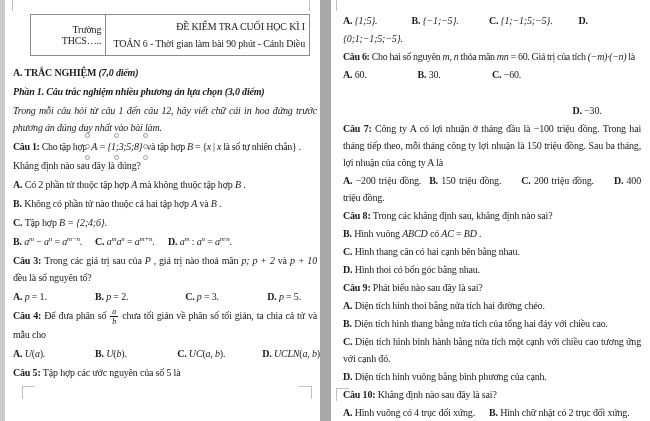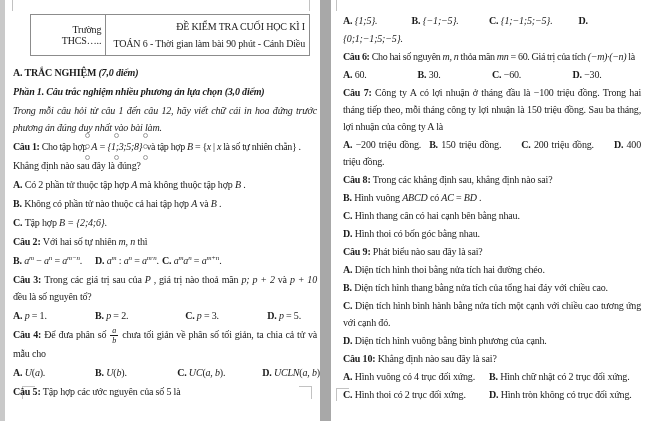--- a/index.html
+++ b/index.html
@@ -76,25 +76,24 @@
       </table>
     <div class="content" id="page1-content">
         <p class="para"><span class="f-b">A. TRẮC NGHIỆM </span><span class="f-bi">(7,0 điểm)</span></p>
         <p class="para"><span class="f-bi">Phần 1. Câu trắc nghiệm nhiều phương án lựa chọn (3,0 điểm)</span></p>
         <p class="para"><span class="f-i">Trong mỗi câu hỏi từ câu 1 đến câu 12, hãy viết chữ cái in hoa đứng trước phương án đúng duy nhất vào bài làm.</span></p>
         <p class="para tight"><span class="f-b">Câu 1: </span><span class="f-r">Cho tập hợp </span><span class="sel f-m"><span class="f-m">A</span><span class="f-m"> = {1;3;5;8}</span><i class="h h0"></i><i class="h h1"></i><i class="h h2"></i><i class="h h3"></i><i class="h h4"></i><i class="h h5"></i><i class="h h6"></i><i class="h h7"></i></span><span class="f-r"> và tập hợp </span><span class="f-m">B</span><span class="f-r"> = {</span><span class="f-m">x</span><span class="f-r"> | </span><span class="f-m">x</span><span class="f-r"> là số tự nhiên chẵn} .</span></p>
         <p class="para"><span class="f-r">Khẳng định nào sau đây là đúng?</span></p>
         <p class="para"><span class="f-b">A. </span><span class="f-r">Có 2 phần tử thuộc tập hợp </span><span class="f-m">A</span><span class="f-r"> mà không thuộc tập hợp </span><span class="f-m">B</span><span class="f-r"> .</span></p>
         <p class="para"><span class="f-b">B. </span><span class="f-r">Không có phần tử nào thuộc cả hai tập hợp </span><span class="f-m">A</span><span class="f-r"> và </span><span class="f-m">B</span><span class="f-r"> .</span></p>
         <p class="para"><span class="f-b">C. </span><span class="f-r">Tập hợp </span><span class="f-m">B</span><span class="f-m"> = {2;4;6}.</span></p>
-        <p class="para"><span class="f-b">Câu 2: </span><span class="f-r">Với hai số tự nhiên </span><span class="f-m">m, n</span><span class="f-r"> thì</span></p>
         <div class="opt-row">
           <div class="opt" style="width: 27%;"><span class="f-b">B. </span><span class="f-m">a<sup>m</sup></span><span class="f-r"> − </span><span class="f-m">a<sup>n</sup></span><span class="f-r"> = </span><span class="f-m">a<sup>m−n</sup></span><span class="f-r">.</span></div>
+          <div class="opt" style="width: 24%;"><span class="f-b">C. </span><span class="f-m">a<sup>m</sup></span><span class="f-m">a<sup>n</sup></span><span class="f-r"> = </span><span class="f-m">a<sup>m+n</sup></span><span class="f-r">.</span></div>
           <div class="opt" style="width: 22%;"><span class="f-b">D. </span><span class="f-m">a<sup>m</sup></span><span class="f-r"> : </span><span class="f-m">a<sup>n</sup></span><span class="f-r"> = </span><span class="f-m">a<sup>m·n</sup></span><span class="f-r">.</span></div>
-          <div class="opt" style="width: 24%;"><span class="f-b">C. </span><span class="f-m">a<sup>m</sup></span><span class="f-m">a<sup>n</sup></span><span class="f-r"> = </span><span class="f-m">a<sup>m+n</sup></span><span class="f-r">.</span></div>
         </div>
         <p class="para"><span class="f-b">Câu 3: </span><span class="f-r">Trong các giá trị sau của </span><span class="f-m">P</span><span class="f-r"> , giá trị nào thoả mãn </span><span class="f-m">p; p + 2</span><span class="f-r"> và </span><span class="f-m">p + 10</span><span class="f-r"> đều là số nguyên tố?</span></p>
         <div class="opt-row">
           <div class="opt" style="width: 27%;"><span class="f-b">A. </span><span class="f-m">p</span><span class="f-r"> = 1.</span></div>
           <div class="opt" style="width: 27%;"><span class="f-b">B. </span><span class="f-m">p</span><span class="f-r"> = 2.</span></div>
           <div class="opt" style="width: 27%; margin-left: 8px;"><span class="f-b">C. </span><span class="f-m">p</span><span class="f-r"> = 3.</span></div>
           <div class="opt" style="width: 19%;"><span class="f-b">D. </span><span class="f-m">p</span><span class="f-r"> = 5.</span></div>
         </div>
         <p class="para"><span class="f-b">Câu 4: </span><span class="f-r">Để đưa phân số </span><span class="frac"><span class="num">a</span><span class="den">b</span></span><span class="f-r"> chưa tối giản về phân số tối giản, ta chia cả tử và mẫu cho</span></p>
         <div class="opt-row">
@@ -118,21 +117,21 @@
           <div class="opt" style="width: 26%;"><span class="f-b">B. </span><span class="f-m">{−1;−5}.</span></div>
           <div class="opt" style="width: 30%;"><span class="f-b">C. </span><span class="f-m">{1;−1;5;−5}.</span></div>
           <div class="opt" style="width: 21%;"><span class="f-b">D.</span></div>
         </div>
         <p class="para"><span class="f-m">{0;1;−1;5;−5}.</span></p>
         <p class="para tight"><span class="f-b">Câu 6: </span><span class="f-r">Cho hai số nguyên </span><span class="f-m">m, n</span><span class="f-r"> thỏa mãn </span><span class="f-m">mn</span><span class="f-r"> = 60. Giá trị của tích </span><span class="f-m">(−m)·(−n)</span><span class="f-r"> là</span></p>
         <div class="opt-row">
           <div class="opt" style="width: 25%;"><span class="f-b">A. </span><span class="f-r">60.</span></div>
           <div class="opt" style="width: 25%;"><span class="f-b">B. </span><span class="f-r">30.</span></div>
           <div class="opt" style="width: 27%;"><span class="f-b">C. </span><span class="f-r">−60.</span></div>
-          <div class="opt" style="width: 23%;"><span class="f-b">D. </span><span class="f-r">−30.</span></div>
+          <div class="opt" style="width: 23%; margin-top: 36px;"><span class="f-b">D. </span><span class="f-r">−30.</span></div>
         </div>
         <p class="para"><span class="f-b">Câu 7: </span><span class="f-r">Công ty A có lợi nhuận ở tháng đầu là −100 triệu đồng. Trong hai tháng tiếp theo, mỗi tháng công ty lợi nhuận là 150 triệu đồng. Sau ba tháng, lợi nhuận của công ty A là</span></p>
         <p class="para"><span class="f-b">A. </span><span class="f-r">−200 triệu đồng.</span><span class="gap" style="width: 8px;"></span><span class="f-b">B. </span><span class="f-r">150 triệu đồng.</span><span class="gap" style="width: 20px;"></span><span class="f-b">C. </span><span class="f-r">200 triệu đồng.</span><span class="gap" style="width: 20px;"></span><span class="f-b">D. </span><span class="f-r">400 triệu đồng.</span></p>
         <p class="para"><span class="f-b">Câu 8: </span><span class="f-r">Trong các khẳng định sau, khẳng định nào sai?</span></p>
         <p class="para"><span class="f-b">B. </span><span class="f-r">Hình vuông </span><span class="f-m">ABCD</span><span class="f-r"> có </span><span class="f-m">AC</span><span class="f-r"> = </span><span class="f-m">BD</span><span class="f-r"> .</span></p>
         <p class="para"><span class="f-b">C. </span><span class="f-r">Hình thang cân có hai cạnh bên bằng nhau.</span></p>
         <p class="para"><span class="f-b">D. </span><span class="f-r">Hình thoi có bốn góc bằng nhau.</span></p>
         <p class="para"><span class="f-b">Câu 9: </span><span class="f-r">Phát biểu nào sau đây là sai?</span></p>
         <p class="para"><span class="f-b">A. </span><span class="f-r">Diện tích hình thoi bằng nửa tích hai đường chéo.</span></p>
         <p class="para"><span class="f-b">B. </span><span class="f-r">Diện tích hình thang bằng nửa tích của tổng hai đáy với chiều cao.</span></p>

